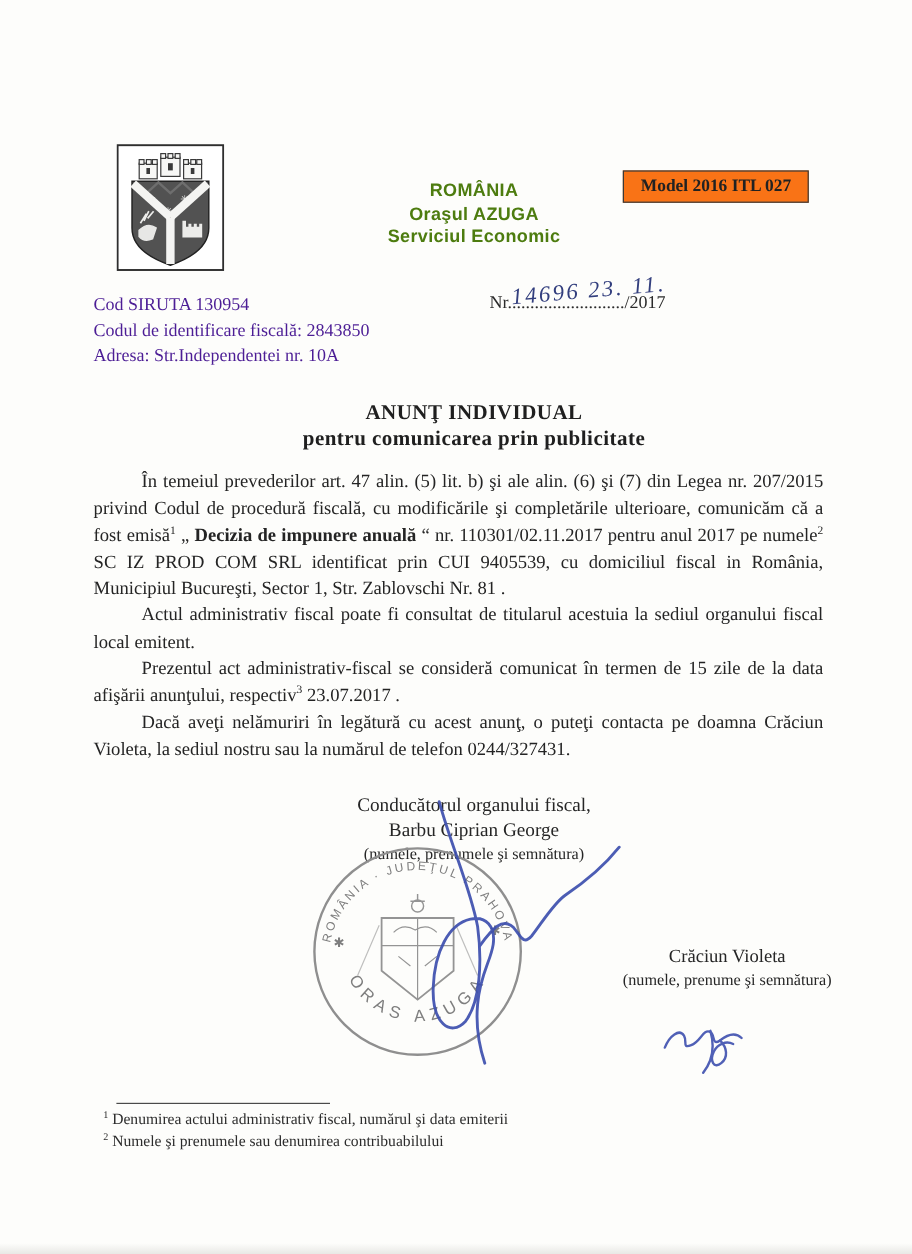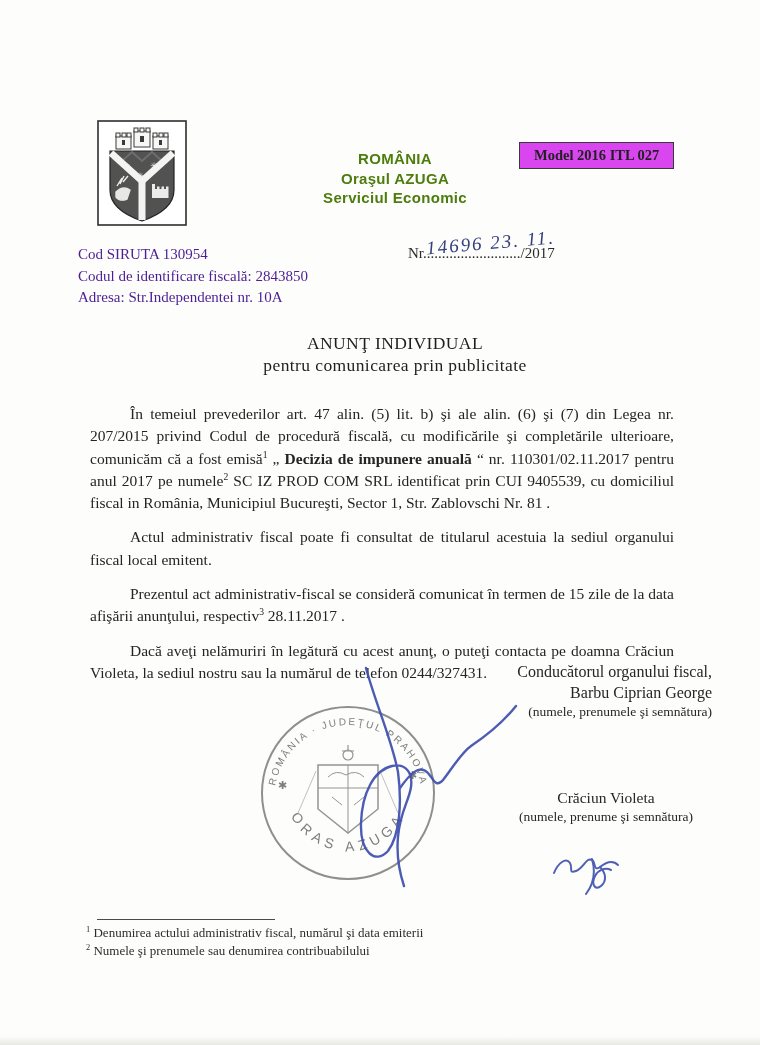--- a/index.html
+++ b/index.html
@@ -5,43 +5,43 @@
   html,body{margin:0;padding:0;background:#ffffff;}
   .page{position:relative;width:760px;height:1045px;background:#fdfdfb;overflow:hidden;
         font-family:"Liberation Serif","DejaVu Serif",serif;color:#262626;}
   .abs{position:absolute;}
 
   
   .header-text{left:78px;top:149px;width:634px;text-align:center;
     font-family:"Liberation Sans","DejaVu Sans",sans-serif;font-weight:bold;
     font-size:15px;line-height:19.5px;color:#4d7c0f;letter-spacing:.3px;}
   .model-box{left:519px;top:142px;border:1.5px solid #3a3a3a;padding:4px 14px;
-    font-weight:bold;font-size:14.5px;color:#222;background:#d946ef;}
+    font-weight:bold;font-size:14.5px;color:#222;background:#f97316;}
 
   
   .id-block{left:78px;top:244px;font-size:15px;line-height:21.5px;color:#4c1d95;}
 
   
   .reg-line{left:408px;top:245px;font-size:15px;color:#2a2a2a;text-align:center;}
   .handwritten-nr{position:absolute;left:18px;top:-13px;transform:rotate(-5deg);
     font-style:italic;font-size:19px;letter-spacing:2px;color:#333f7e;white-space:nowrap;}
 
   
-  .doc-title{left:78px;top:332px;width:634px;text-align:center;font-weight:normal;
+  .doc-title{left:78px;top:332px;width:634px;text-align:center;font-weight:bold;
     font-size:17.5px;line-height:22px;color:#1f1f1f;letter-spacing:.4px;}
 
   
   .body-text{left:78px;top:391px;width:608px;font-size:15.5px;line-height:22.3px;
     text-align:justify;color:#242424;}
-  .body-text p{margin:12px;text-indent:40px;}
+  .body-text p{margin:0;text-indent:40px;}
   .body-text sup{font-size:.62em;line-height:0;}
   .b{font-weight:bold;}
 
   
-  .conducator{left:78px;top:661px;width:634px;text-align:right;font-size:16px;
+  .conducator{left:78px;top:661px;width:634px;text-align:center;font-size:16px;
     line-height:21px;color:#262626;}
   .sig-note{font-size:13.5px;line-height:17px;}
   .intocmit{left:490px;top:788px;width:232px;text-align:center;font-size:15.5px;
     line-height:20px;color:#262626;}
 
   
   .stamp{left:258px;top:703px;width:180px;height:180px;z-index:2;}
   .ink{z-index:3;}
 
   
@@ -124,21 +124,21 @@
   </div>
 
   <div class="abs doc-title">
     <div>ANUNŢ INDIVIDUAL</div>
     <div>pentru comunicarea prin publicitate</div>
   </div>
 
   <div class="abs body-text">
     <p><span>În temeiul prevederilor art. 47 alin. (5) lit. b) şi ale alin. (6) şi (7) din Legea nr. 207/2015 privind Codul de procedură fiscală, cu modificările şi completările ulterioare, comunicăm că a fost emisă</span><sup>1</sup><span> „ </span><span class="b">Decizia de impunere anuală</span><span> “ nr. 110301/02.11.2017 pentru anul 2017 pe numele</span><sup>2</sup><span>  SC IZ PROD COM SRL identificat prin CUI 9405539, cu domiciliul fiscal in România, Municipiul Bucureşti, Sector 1, Str. Zablovschi Nr. 81 .</span></p>
     <p>Actul administrativ fiscal poate fi consultat de titularul acestuia la sediul organului fiscal local emitent.</p>
-    <p><span>Prezentul act administrativ-fiscal se consideră comunicat în termen de 15 zile de la data afişării anunţului, respectiv</span><sup>3</sup><span> 28.11.2017 .</span></p>
+    <p><span>Prezentul act administrativ-fiscal se consideră comunicat în termen de 15 zile de la data afişării anunţului, respectiv</span><sup>3</sup><span> 23.07.2017 .</span></p>
     <p>Dacă aveţi nelămuriri în legătură cu acest anunţ, o puteţi contacta pe doamna Crăciun Violeta, la sediul nostru sau la numărul de telefon 0244/327431.</p>
   </div>
 
   <div class="abs conducator">
     <div>Conducătorul organului fiscal,</div>
     <div>Barbu Ciprian George</div>
     <div class="sig-note">(numele, prenumele şi semnătura)</div>
   </div>
 
   <svg class="abs stamp" viewBox="0 0 180 180">

